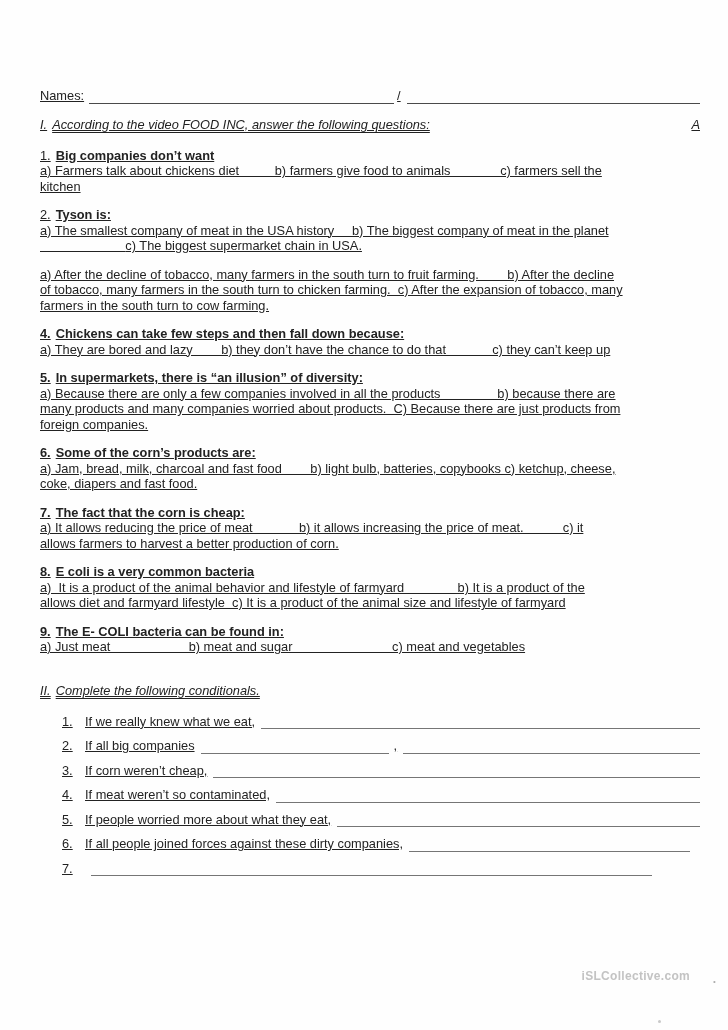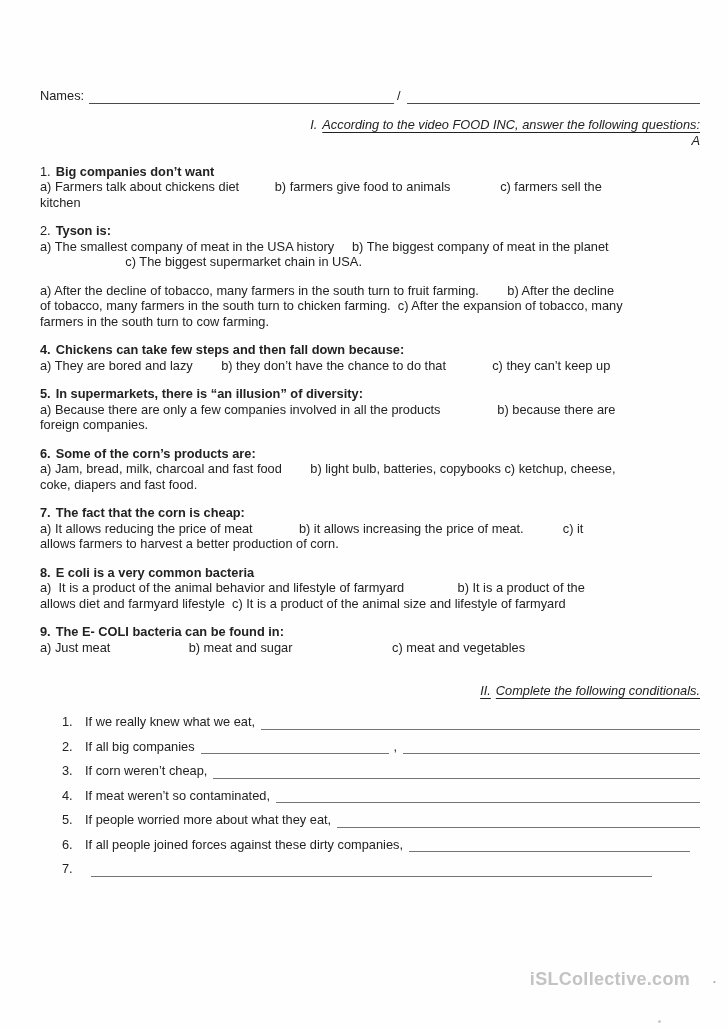--- a/index.html
+++ b/index.html
@@ -3,32 +3,32 @@
 <meta charset="utf-8">
 <style>
   html,body{margin:0;padding:0;}
   body{
     width:728px;height:1030px;position:relative;
     background:#fefefe;
     font-family:"Liberation Sans","DejaVu Sans",sans-serif;
     font-size:12.8px;color:#222;
     overflow:hidden;
   }
-  .content{position:absolute;left:40px;top:88px;width:660px;}
+  .content{position:absolute;left:40px;top:88px;width:660px;text-decoration:underline;}
 
   
   .names-row{display:flex;align-items:flex-end;margin-bottom:13px;line-height:15.5px;}
   .nblank{border-bottom:1.2px solid #4a4a4a;height:4px;margin-left:5px;}
   .nblank-1{width:305px;}
   .nblank-2{flex:1;}
   .slash{margin:0 1px 0 3px;}
 
   
   .sec-heading{display:flex;justify-content:space-between;align-items:flex-end;
-    font-style:italic;margin-bottom:15px;line-height:16px;flex-direction:column;}
+    font-style:italic;margin-bottom:15px;line-height:16px;}
   .sec-prefix{margin-right:5px;}
   .u{text-decoration:underline;text-underline-offset:2.5px;}
   .corner{font-style:italic;}
 
   
   .question{margin-bottom:13px;}
   .q-heading{font-weight:bold;line-height:15.5px;white-space:pre-wrap;}
   .q-num{margin-right:5px;}
   .q-num.plain{font-weight:normal;}
   .q-line{line-height:15.5px;white-space:pre-wrap;}
@@ -41,21 +41,21 @@
   .cond-text{white-space:pre;}
   .cblank{border-bottom:1.2px solid #757575;height:4px;margin-left:6px;}
   .grow{flex:1;}
   .cblank-fixed{width:188px;}
   .comma{margin-left:5px;}
   .end-short{margin-right:10px;}
   .end-shorter{margin-right:48px;}
 
   
   .watermark{position:absolute;top:969px;right:38px;color:#c3c3c3;
-    font-weight:bold;font-size:18px;letter-spacing:0.3px;}
+    font-weight:bold;font-size:12px;letter-spacing:0.3px;}
   .footer-dot{position:absolute;top:972px;right:12px;color:#adadad;font-weight:bold;font-size:12px;}
   .speck{position:absolute;left:658px;top:1020px;width:3px;height:3px;border-radius:50%;background:#c9c9c9;}
 </style>
 </head>
 <body>
 
 <div class="content">
 
   <div class="names-row">
     <span>Names:</span>
@@ -88,20 +88,21 @@
   </div>
 
   <div class="question">
     <div class="q-heading"><span class="q-num">4.</span><span>Chickens can take few steps and then fall down because:</span></div>
     <div class="q-line">a) They are bored and lazy        b) they don’t have the chance to do that             c) they can’t keep up</div>
   </div>
 
   <div class="question">
     <div class="q-heading"><span class="q-num">5.</span><span>In supermarkets, there is “an illusion” of diversity:</span></div>
     <div class="q-line">a) Because there are only a few companies involved in all the products                b) because there are</div>
+    <div class="q-line">many products and many companies worried about products.  C) Because there are just products from</div>
     <div class="q-line">foreign companies.</div>
   </div>
 
   <div class="question">
     <div class="q-heading"><span class="q-num">6.</span><span>Some of the corn’s products are:</span></div>
     <div class="q-line">a) Jam, bread, milk, charcoal and fast food        b) light bulb, batteries, copybooks c) ketchup, cheese,</div>
     <div class="q-line">coke, diapers and fast food.</div>
   </div>
 
   <div class="question">

